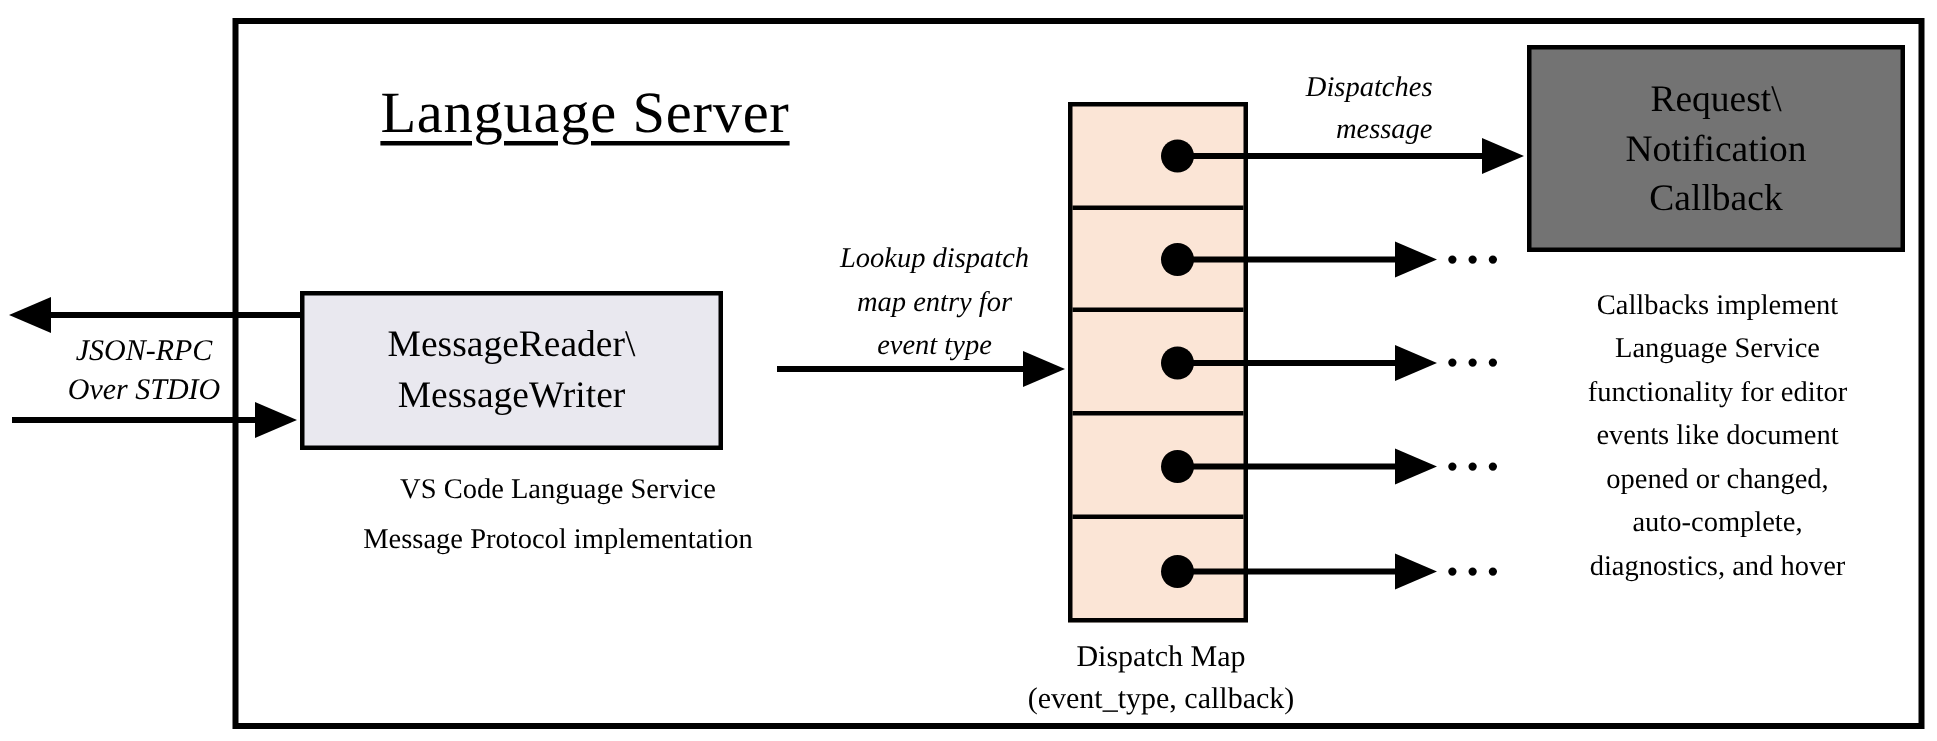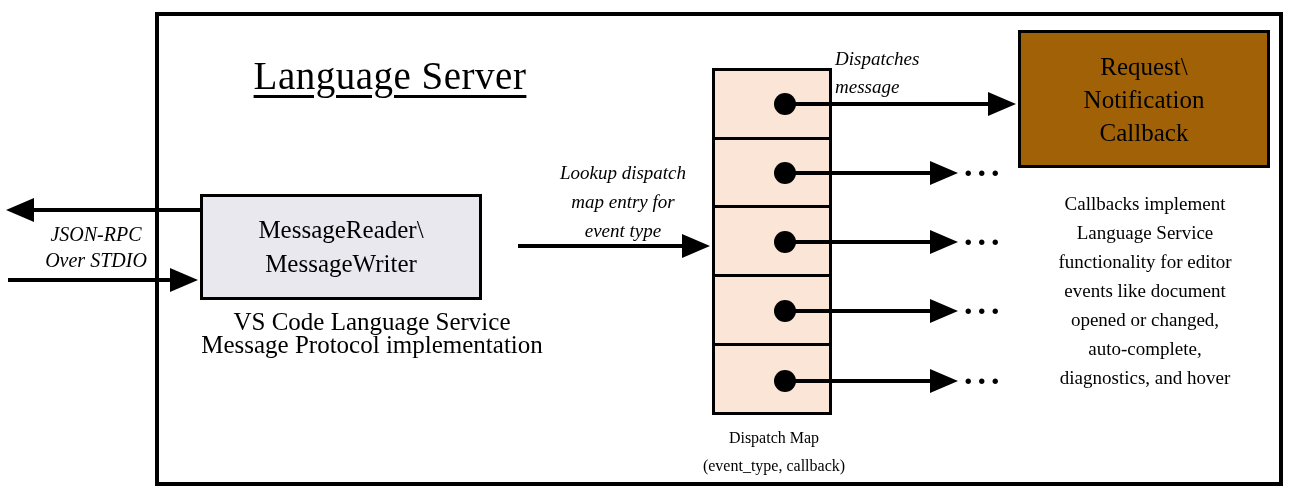--- a/index.html
+++ b/index.html
@@ -19,52 +19,52 @@
     text-underline-offset:6px; letter-spacing:0.5px;
   }
   .reader-box {
     left:200px; top:194px; width:282px; height:106px;
     background:#e9e8ef; border:3px solid #000; box-sizing:border-box;
     display:flex; align-items:center; justify-content:center;
     font-size:25px; line-height:34px; text-align:center;
   }
   .callback-box {
     left:1018px; top:30px; width:252px; height:138px;
-    background:#a16207; border:3px solid #000; box-sizing:border-box;
+    background:#737373; border:3px solid #000; box-sizing:border-box;
     display:flex; align-items:center; justify-content:center;
     font-size:25px; line-height:33px; text-align:center;
   }
   .dispatch-map {
     left:712px; top:68px; width:120px; height:347px;
     background:#fbe5d6; border:3px solid #000; box-sizing:border-box;
   }
   .map-divider { position:absolute; left:0; right:0; height:3px; background:#000; }
   .io-label {
     left:26px; top:221px; width:140px; text-align:center;
     font-style:italic; font-size:20px; line-height:26px;
   }
   .lookup-label {
     left:533px; top:158px; width:180px; text-align:center;
     font-style:italic; font-size:19px; line-height:29px;
   }
   .dispatch-label {
-    left:835px; top:45px; width:120px; text-align:left;
+    left:835px; top:45px; width:120px; text-align:right;
     font-style:italic; font-size:19px; line-height:28px;
   }
   .reader-caption {
     left:192px; top:310px; width:360px; text-align:center;
-    font-size:25px; line-height:23px;
+    font-size:19px; line-height:33px;
   }
   .callback-caption {
     left:1012px; top:189px; width:266px; text-align:center;
     font-size:19px; line-height:29px;
   }
   .map-caption {
     left:649px; top:424px; width:250px; text-align:center;
-    font-size:16px; line-height:28px;
+    font-size:20px; line-height:28px;
   }
   .ellipsis {
     left:964px; width:60px; font-weight:bold; font-size:34px;
     line-height:34px; letter-spacing:5px;
   }
   svg.wires { position:absolute; left:0; top:0; pointer-events:none; }
 </style>
 </head>
 <body>
 

